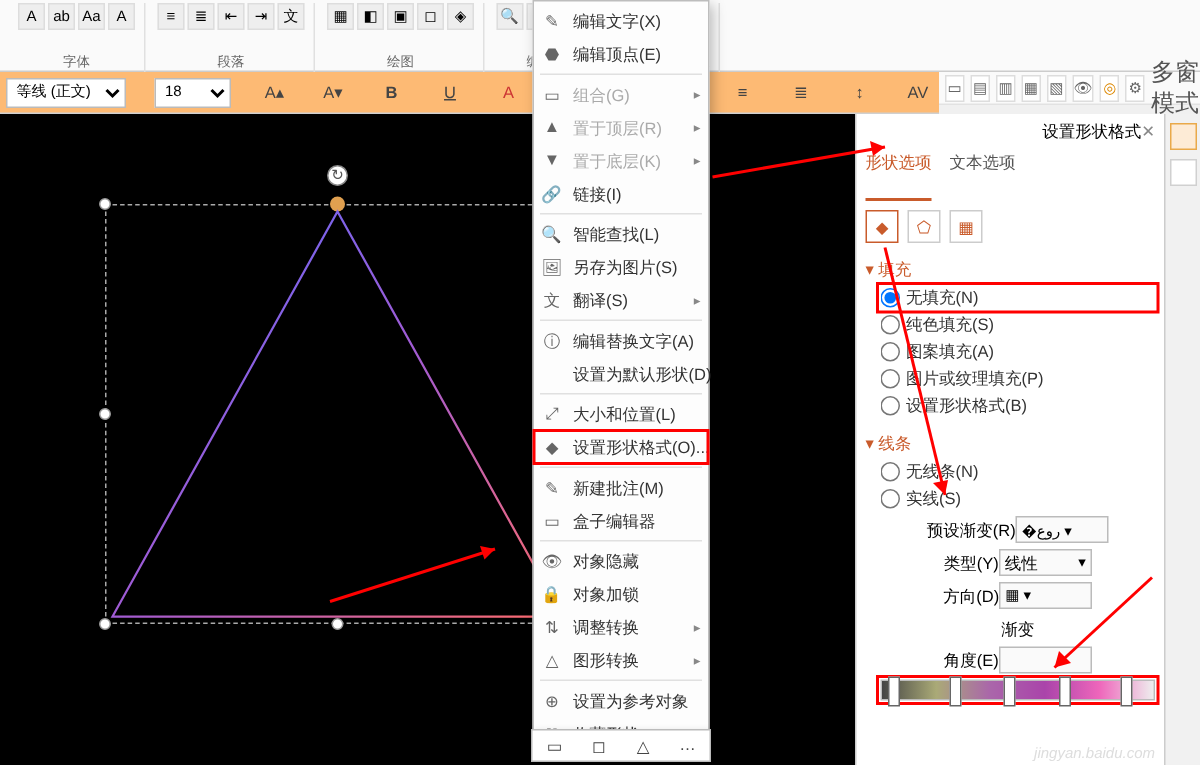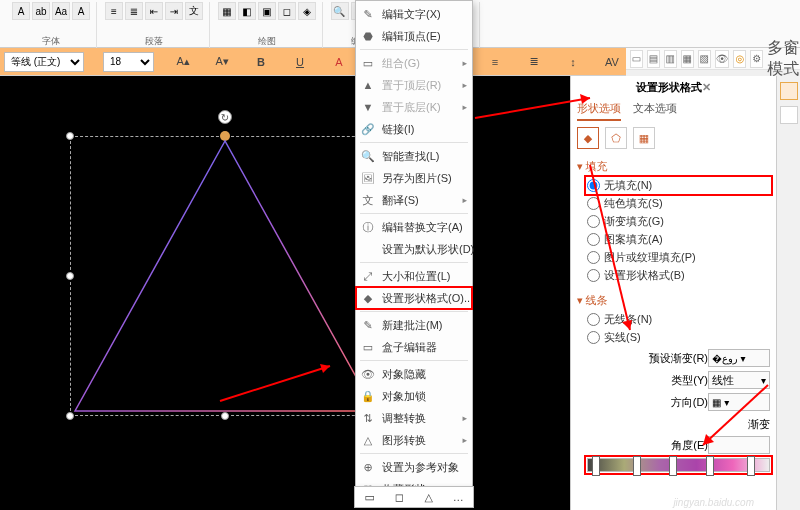--- a/index.html
+++ b/index.html
@@ -38,35 +38,35 @@
   
   
   .quick-tb { position:absolute; left:354px; top:486px; width:120px; height:22px; background:#fff; border:1px solid #bbb; box-shadow:1px 2px 5px rgba(0,0,0,.2); display:flex; align-items:center; justify-content:space-around; }
   
   
   .right-dock { width:24px; background:#f1f1f1; border-left:1px solid #ccc; display:flex; flex-direction:column; align-items:center; gap:6px; padding-top:6px;}
   .right-dock .tool { width:18px; height:18px; border:1px solid #d0d0d0; background:#fff; cursor:pointer; }
   
   
   .format-pane { width:206px; background:#fff; border-left:1px solid #ccc; display:flex; flex-direction:column; padding:4px 6px; position:relative; }
-  .fp-title { font-size:13px; font-weight:700; display:flex; align-items:center; justify-content:center;}
+  .fp-title { font-size:13px; font-weight:400; display:flex; align-items:center; justify-content:flex-end;}
   .fp-tabs { display:flex; gap:12px; margin-top:6px; font-size:11px; color:#555; }
-  .fp-tabs span { padding-bottom:3px; cursor:pointer; }
+  .fp-tabs span { padding-bottom:16px; cursor:pointer; }
   .fp-tabs span.active { color:#c95b2b; border-bottom:2px solid #c95b2b; }
   .fp-icons { display:flex; gap:6px; margin-top:6px; }
   .fp-icons .ib { width:22px; height:22px; border:1px solid #ccc; display:flex; align-items:center; justify-content:center; cursor:pointer; color:#c95b2b;}
   .fp-icons .ib.active { border:1.5px solid #c95b2b; }
   .fp-section-head { color:#c95b2b; font-size:11px; margin-top:10px; cursor:pointer; }
   .fp-radios { margin-left:10px; margin-top:4px; display:flex; flex-direction:column; gap:3px; }
   .fp-radios label { display:flex; align-items:center; gap:4px; font-size:11px; color:#333; cursor:pointer;}
   .fp-radios input { margin:0; }
-  .fp-row { display:flex; align-items:center; justify-content:flex-end; margin:4px 0 0 10px; font-size:11px;}
+  .fp-row { display:flex; align-items:center; justify-content:center; margin:4px 0 0 10px; font-size:11px;}
   .fp-row .ctrl { width:62px; height:18px; border:1px solid #bbb; background:#fafafa; display:flex; align-items:center; justify-content:space-between; padding:0 3px; font-size:10px;}
   .redbox { outline:2px solid #f00; outline-offset:1px; }
-  .watermark { position:absolute; right:22px; bottom:2px; color:#ddd; font-size:10px; font-style:italic;}
+  .watermark { position:absolute; right:6px; bottom:2px; color:#ddd; font-size:10px; font-style:italic;}
   .multi-window-bar { height:22px; border-bottom:1px solid #e2e2e2; display:flex; align-items:center; gap:4px; padding:0 4px; background:#fafafa; flex:1; }
   .mw-btn { width:18px;height:18px; border:1px solid #ddd; background:#fff; display:inline-flex; align-items:center; justify-content:center; font-size:10px; color:#666;}
   .upper-row2 { display:flex; }
   
   
   .grad-bar { height:14px; margin:4px 0 0 10px; border:1px solid #bbb; background:linear-gradient(90deg,#444,#aa7,#a6a,#a4a,#e6b,#eee); position:relative;}
   .grad-stop { position:absolute; top:-3px; width:8px; height:20px; background:#fff; border:1px solid #666;}
 </style>
 </head>
 <body>
@@ -206,24 +206,20 @@
       <label class="redbox">
           <input type="radio" name="fill" checked="" style="">
           <span>无填充(N)</span>
         </label>
       <label>
           <input type="radio" name="fill" style="">
           <span>纯色填充(S)</span>
         </label>
       <label>
           <input type="radio" name="fill" style="">
-          <span>渐变填充(G)</span>
-        </label>
-      <label>
-          <input type="radio" name="fill" style="">
           <span>图案填充(A)</span>
         </label>
       <label>
           <input type="radio" name="fill" style="">
           <span>图片或纹理填充(P)</span>
         </label>
       <label>
           <input type="radio" name="fill" style="">
           <span>设置形状格式(B)</span>
         </label>

